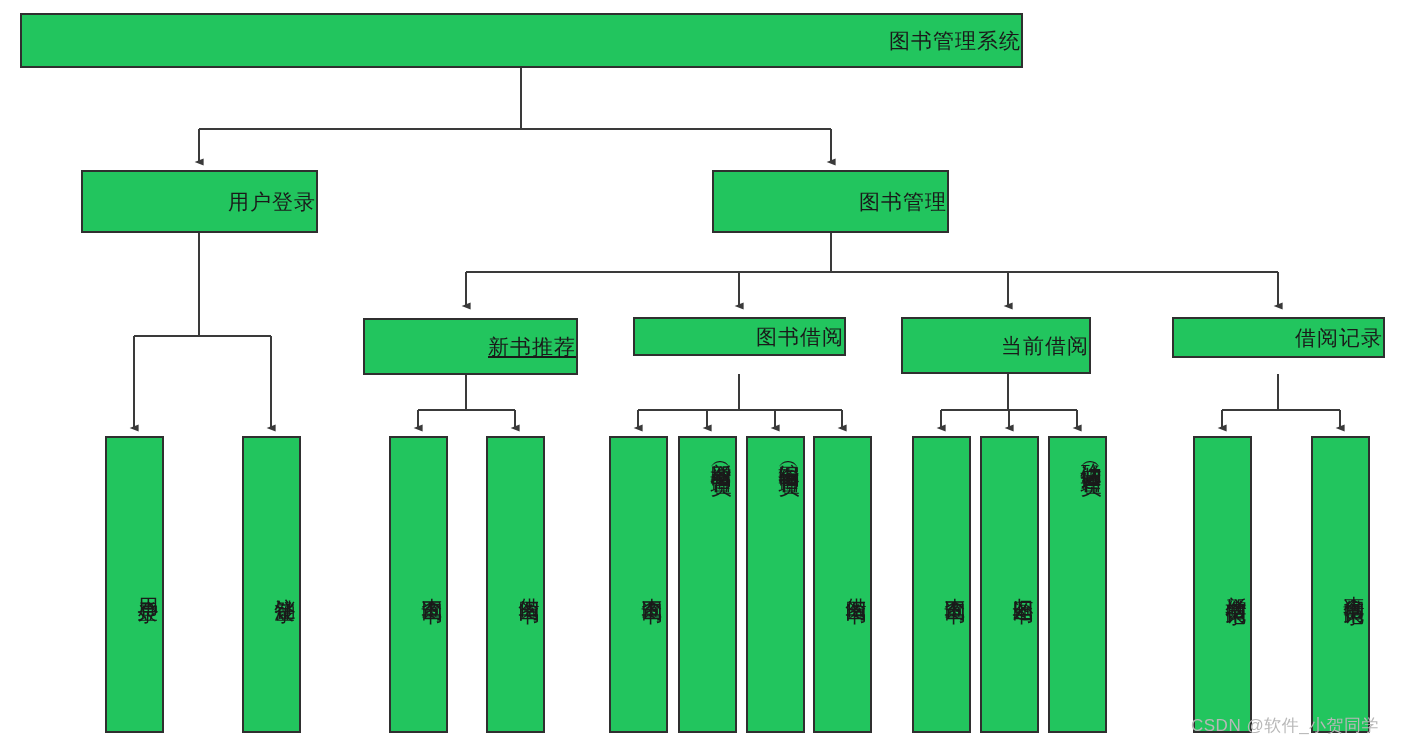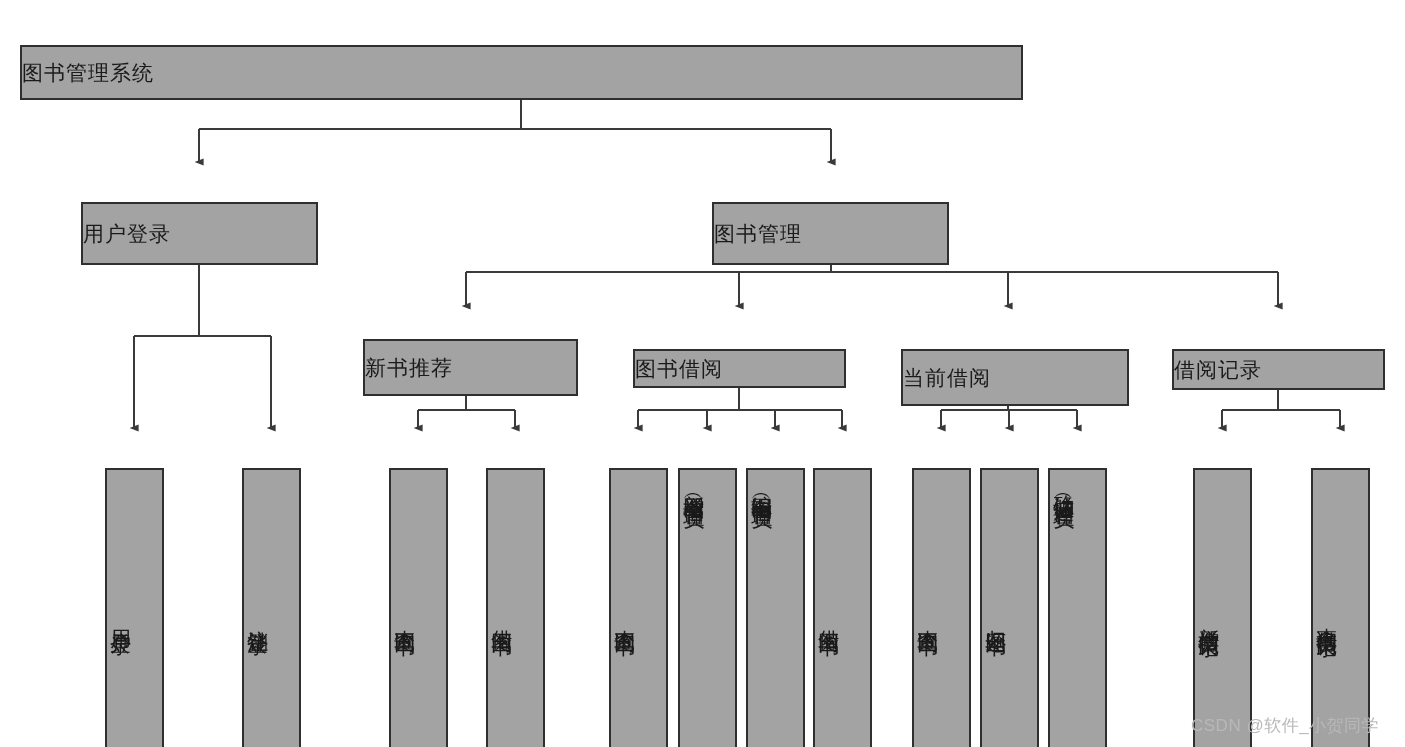--- a/index.html
+++ b/index.html
@@ -22,27 +22,26 @@
     position: absolute;
     left: 0;
     top: 0;
     width: 1405px;
     height: 747px;
     pointer-events: none;
   }
   .node {
     position: absolute;
     box-sizing: border-box;
-    background: #a3a3a3;
+    background: #22c55e;
     border: 2px solid #2f2f2f;
     display: flex;
     align-items: center;
-    justify-content: flex-start;
+    justify-content: flex-end;
     color: #1a1a1a;
-    margin-top: 32px;
   }
   .node.h {
     
   }
   .node.h .label {
     font-size: 21px;
     line-height: 1.1;
     letter-spacing: 1px;
     white-space: nowrap;
   }
@@ -130,27 +129,27 @@
     <span class="label">图书管理系统</span>
   </div>
 
   <div class="node h" style="left:81px; top:170px; width:237px; height:63px;">
     <span class="label">用户登录</span>
   </div>
   <div class="node h" style="left:712px; top:170px; width:237px; height:63px;">
     <span class="label">图书管理</span>
   </div>
 
-  <div class="node h" style="left:363px; top:307px; width:215px; height:57px;">
+  <div class="node h" style="left:363px; top:318px; width:215px; height:57px;text-decoration:underline;">
     <span class="label">新书推荐</span>
   </div>
   <div class="node h" style="left:633px; top:317px; width:213px; height:39px;">
     <span class="label">图书借阅</span>
   </div>
-  <div class="node h" style="left:901px; top:317px; width:228px; height:57px;">
+  <div class="node h" style="left:901px; top:317px; width:190px; height:57px;">
     <span class="label">当前借阅</span>
   </div>
   <div class="node h" style="left:1172px; top:317px; width:213px; height:41px;">
     <span class="label">借阅记录</span>
   </div>
 
   <div class="node v mid" style="left:105px; top:436px; width:59px; height:297px;">
     <span class="label">用户登录</span>
   </div>
   <div class="node v mid" style="left:242px; top:436px; width:59px; height:297px;">

